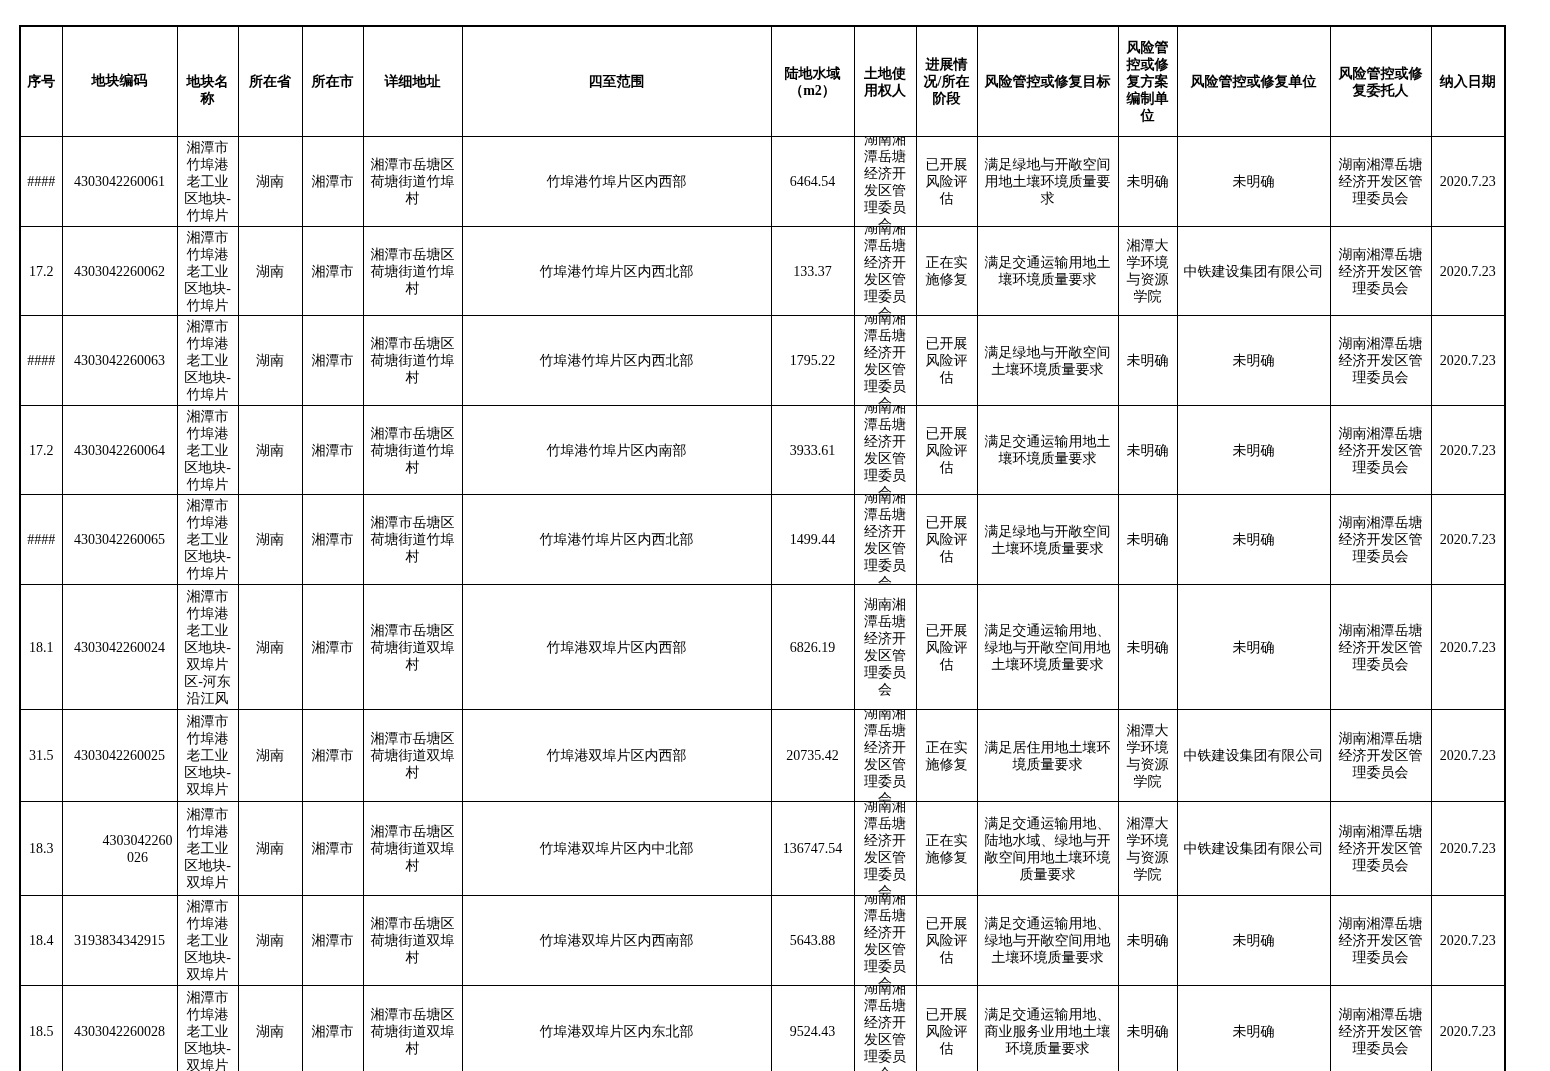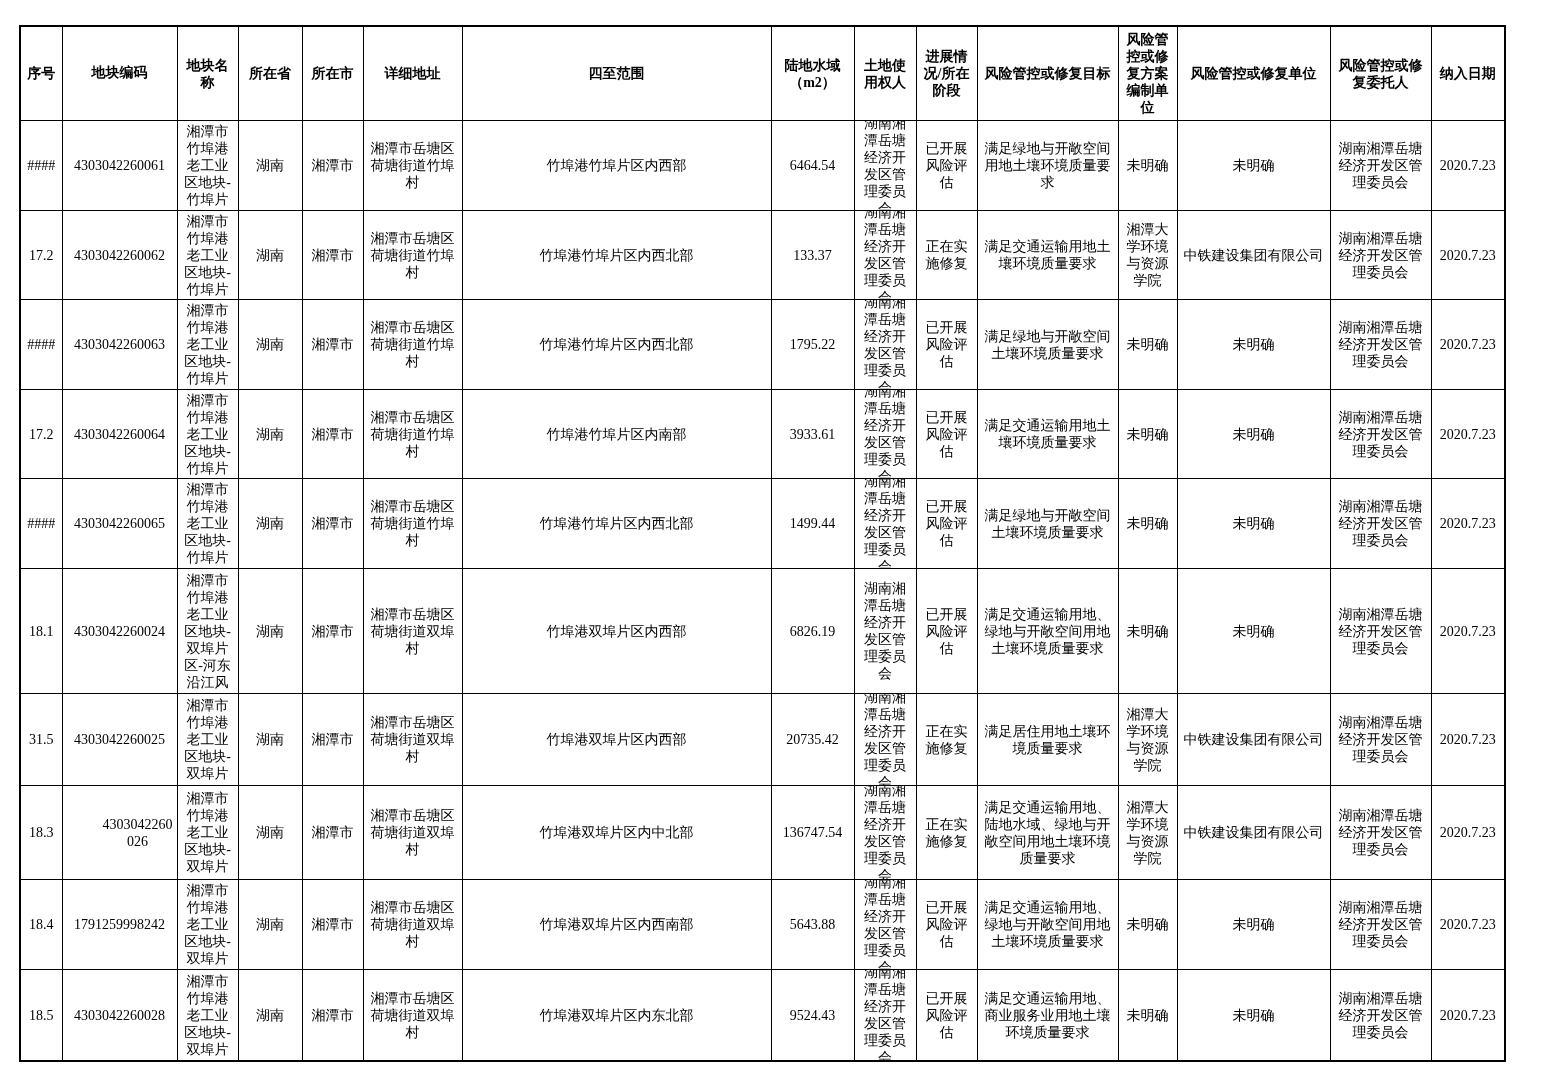--- a/index.html
+++ b/index.html
@@ -41,21 +41,21 @@
       </colgroup>
     <thead>
         <tr>
           <th>
             <div class="cell" style="height: 93px;">序号</div>
           </th>
           <th>
             <div class="cell" style="height: 93px; font-family: Liberation Mono, monospace;">地块编码</div>
           </th>
           <th>
-            <div class="cell" style="height: 93px;">地块名称</div>
+            <div class="cell" style="height: 93px; margin-top: 16px;">地块名称</div>
           </th>
           <th>
             <div class="cell" style="height: 93px;">所在省</div>
           </th>
           <th>
             <div class="cell" style="height: 93px;">所在市</div>
           </th>
           <th>
             <div class="cell" style="height: 93px;">详细地址</div>
           </th>
@@ -463,21 +463,21 @@
           </td>
           <td>
             <div class="cell" style="height: 93px;">2020.7.23</div>
           </td>
         </tr>
         <tr>
           <td>
             <div class="cell" style="height: 89px;">18.4</div>
           </td>
           <td>
-            <div class="cell" style="height: 89px;">1791259998242</div>
+            <div class="cell" style="height: 89px;">3193834342915</div>
           </td>
           <td>
             <div class="cell" style="height: 89px;">湘潭市竹埠港老工业区地块-双埠片</div>
           </td>
           <td>
             <div class="cell" style="height: 89px;">湖南</div>
           </td>
           <td>
             <div class="cell" style="height: 89px;">湘潭市</div>
           </td>

